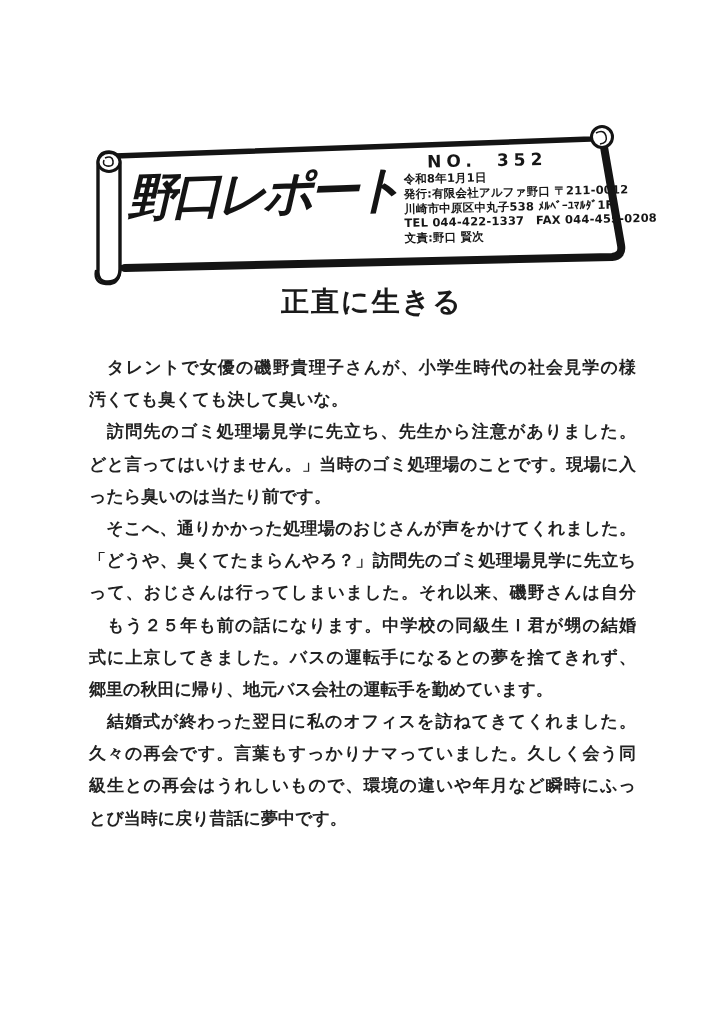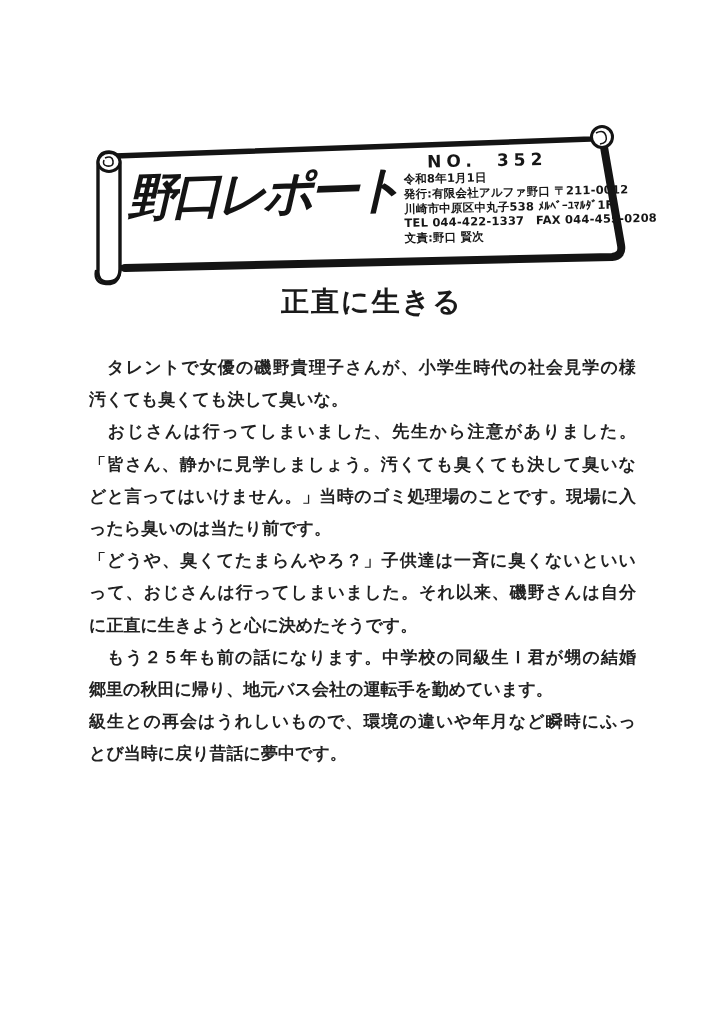--- a/index.html
+++ b/index.html
@@ -84,24 +84,26 @@
     <div class="mh-line">TEL 044-422-1337　FAX 044-455-0208</div>
     <div class="mh-line">文責:野口 賢次</div>
   </div>
 </div>
 
 <div class="article-title">正直に生きる</div>
 
 <div class="article-body">
   <div class="jline">　タレントで女優の磯野貴理子さんが、小学生時代の社会見学の様</div>
   <div class="jline end">汚くても臭くても決して臭いな。</div>
-  <div class="jline">　おじさんは行ってしまいました、先生から注意がありました。</div>
-  <div class="jline">「皆さん、静かに見学しましょう。汚くても臭くても決して臭いな</div>
+  <div class="jline">　訪問先のゴミ処理場見学に先立ち、先生から注意がありました。</div>
   <div class="jline">どと言ってはいけません。」当時のゴミ処理場のことです。現場に入</div>
   <div class="jline end">ったら臭いのは当たり前です。</div>
-  <div class="jline">「どうや、臭くてたまらんやろ？」子供達は一斉に臭くないといい</div>
+  <div class="jline">　そこへ、通りかかった処理場のおじさんが声をかけてくれました。</div>
+  <div class="jline">「どうや、臭くてたまらんやろ？」訪問先のゴミ処理場見学に先立ち</div>
   <div class="jline">って、おじさんは行ってしまいました。それ以来、磯野さんは自分</div>
-  <div class="jline end">に正直に生きようと心に決めたそうです。</div>
   <div class="jline">　もう２５年も前の話になります。中学校の同級生Ｉ君が甥の結婚</div>
+  <div class="jline">式に上京してきました。バスの運転手になるとの夢を捨てきれず、</div>
   <div class="jline end">郷里の秋田に帰り、地元バス会社の運転手を勤めています。</div>
+  <div class="jline">　結婚式が終わった翌日に私のオフィスを訪ねてきてくれました。</div>
+  <div class="jline">久々の再会です。言葉もすっかりナマっていました。久しく会う同</div>
   <div class="jline">級生との再会はうれしいもので、環境の違いや年月など瞬時にふっ</div>
   <div class="jline end">とび当時に戻り昔話に夢中です。</div>
 </div>
 
 </body></html>

